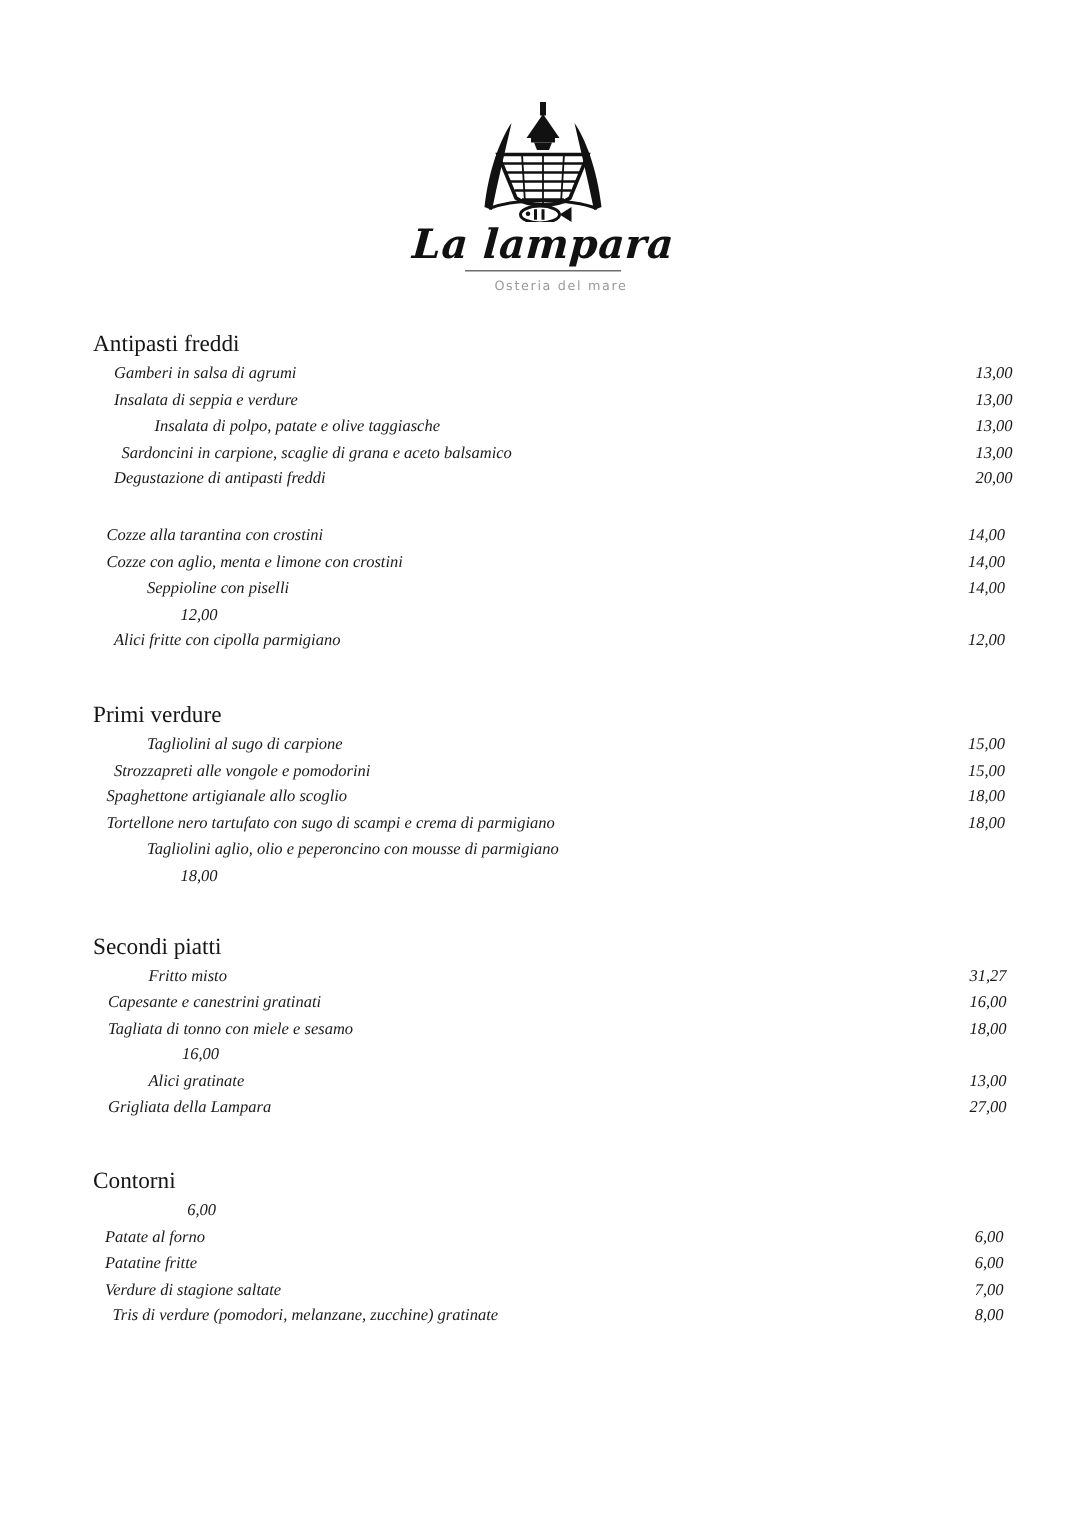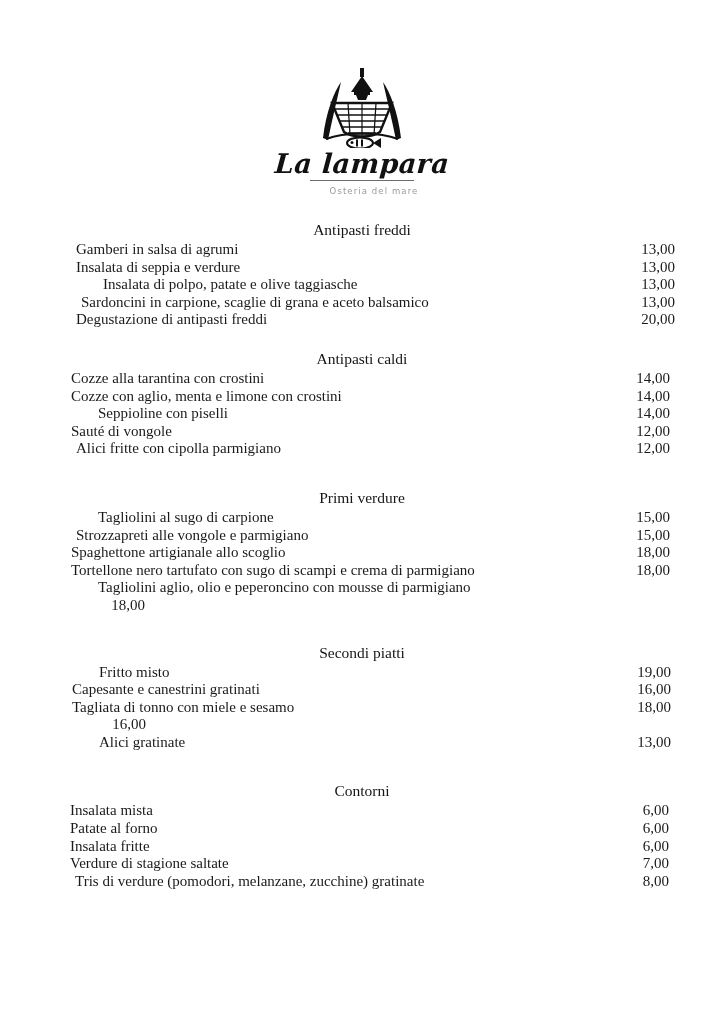--- a/index.html
+++ b/index.html
@@ -59,38 +59,38 @@
   
   .menu {
     margin: 0 auto;
     width: 600px;
     padding-top: 24px;
   }
   .section {
     margin-bottom: 16px;
   }
   .section-title {
-    text-align: center;
     font-size: 15.5px;
     line-height: 20px;
     margin: 0 0 1px 0;
     font-weight: 400;
     color: #151515;
   }
   .items {
     list-style: none;
     margin: 0;
     padding: 0;
   }
   .item {
     display: flex;
     align-items: flex-end;
-    font-size: 15px;
+    font-size: 11px;
     line-height: 17.6px;
     color: #1a1a1a;
+    font-style: italic;
   }
   .item-name {
     flex: 1 1 auto;
     white-space: pre-wrap;
   }
   .item-price {
     flex: 0 0 auto;
     width: 74px;
     text-align: right;
     padding-right: 1px;
@@ -202,53 +202,51 @@
           <span class="item-name">Sardoncini in carpione, scaglie di grana e aceto balsamico</span>
           <span class="item-price">13,00</span>
         </li>
         <li class="item">
           <span class="item-name">Degustazione di antipasti freddi</span>
           <span class="item-price">20,00</span>
         </li>
       </ul>
     </div>
     <div class="section s-caldi">
-      <div class="section-title">Antipasti caldi</div>
       <ul class="items">
         <li class="item">
           <span class="item-name">Cozze alla tarantina con crostini</span>
           <span class="item-price">14,00</span>
         </li>
         <li class="item">
           <span class="item-name">Cozze con aglio, menta e limone con crostini</span>
           <span class="item-price">14,00</span>
         </li>
         <li class="item indent-1">
           <span class="item-name">Seppioline con piselli</span>
           <span class="item-price">14,00</span>
         </li>
         <li class="item">
-          <span class="item-name">Sauté di vongole</span>
           <span class="item-price">12,00</span>
         </li>
         <li class="item indent-2">
           <span class="item-name">Alici fritte con cipolla parmigiano</span>
           <span class="item-price">12,00</span>
         </li>
       </ul>
     </div>
     <div class="section s-primi">
       <div class="section-title">Primi verdure</div>
       <ul class="items">
         <li class="item indent-1">
           <span class="item-name">Tagliolini al sugo di carpione</span>
           <span class="item-price">15,00</span>
         </li>
         <li class="item indent-2">
-          <span class="item-name">Strozzapreti alle vongole e parmigiano</span>
+          <span class="item-name">Strozzapreti alle vongole e pomodorini</span>
           <span class="item-price">15,00</span>
         </li>
         <li class="item">
           <span class="item-name">Spaghettone artigianale allo scoglio</span>
           <span class="item-price">18,00</span>
         </li>
         <li class="item">
           <span class="item-name">Tortellone nero tartufato con sugo di scampi e crema di parmigiano</span>
           <span class="item-price">18,00</span>
         </li>
@@ -258,52 +256,55 @@
             <span class="item-price">18,00</span>
           </span>
         </li>
       </ul>
     </div>
     <div class="section s-secondi">
       <div class="section-title">Secondi piatti</div>
       <ul class="items">
         <li class="item indent-1">
           <span class="item-name">Fritto misto</span>
-          <span class="item-price">19,00</span>
+          <span class="item-price">31,27</span>
         </li>
         <li class="item">
           <span class="item-name">Capesante e canestrini gratinati</span>
           <span class="item-price">16,00</span>
         </li>
         <li class="item">
           <span class="item-name">Tagliata di tonno con miele e sesamo</span>
           <span class="item-price">18,00</span>
         </li>
         <li class="item">
           <span class="item-price">16,00</span>
         </li>
         <li class="item indent-1">
           <span class="item-name">Alici gratinate</span>
           <span class="item-price">13,00</span>
         </li>
+        <li class="item">
+          <span class="item-name">Grigliata della Lampara</span>
+          <span class="item-price">27,00</span>
+        </li>
       </ul>
     </div>
     <div class="section s-contorni">
       <div class="section-title">Contorni</div>
       <ul class="items">
         <li class="item">
-          <span class="item-name">Insalata mista</span>
           <span class="item-price">6,00</span>
         </li>
         <li class="item">
           <span class="item-name">Patate al forno</span>
           <span class="item-price">6,00</span>
         </li>
         <li class="item">
-          <span class="item-name">Insalata fritte</span>
+          <span class="item-name">Patatine fritte</span>
           <span class="item-price">6,00</span>
         </li>
         <li class="item">
           <span class="item-name">Verdure di stagione saltate</span>
           <span class="item-price">7,00</span>
         </li>
         <li class="item indent-2">
           <span class="item-name">Tris di verdure (pomodori, melanzane, zucchine) gratinate</span>
           <span class="item-price">8,00</span>
         </li>

